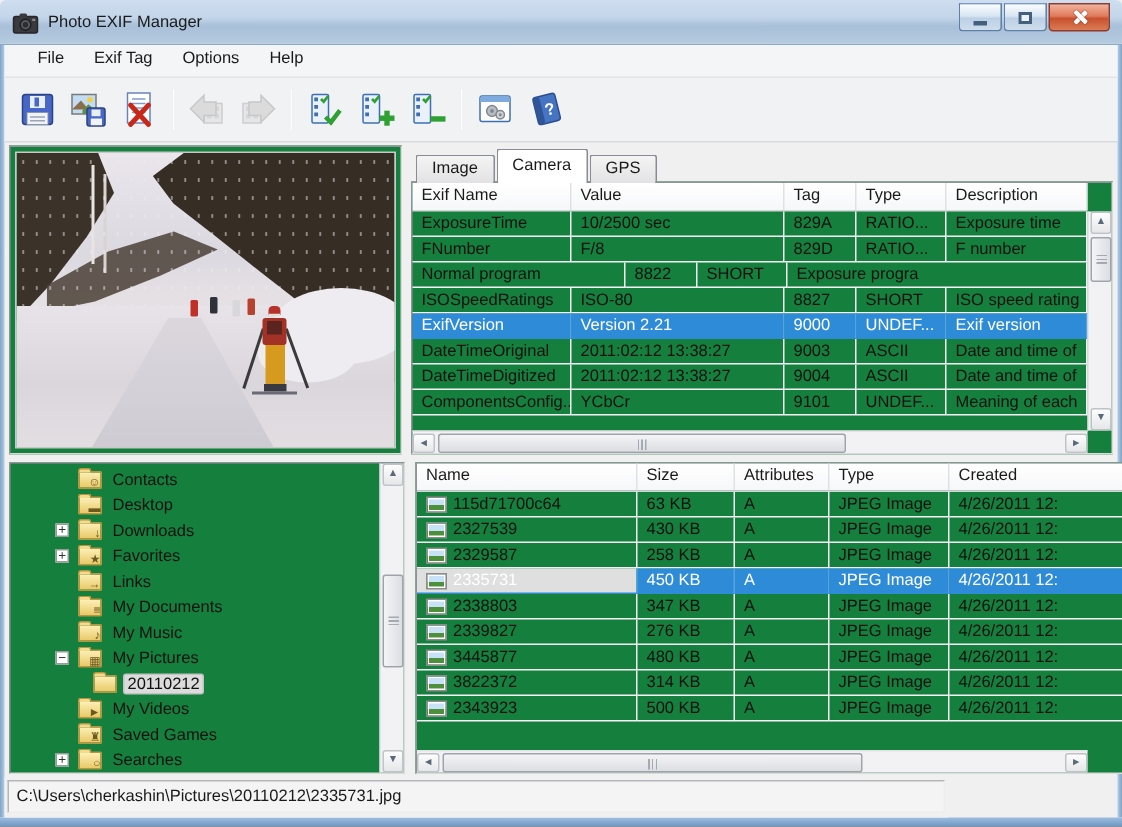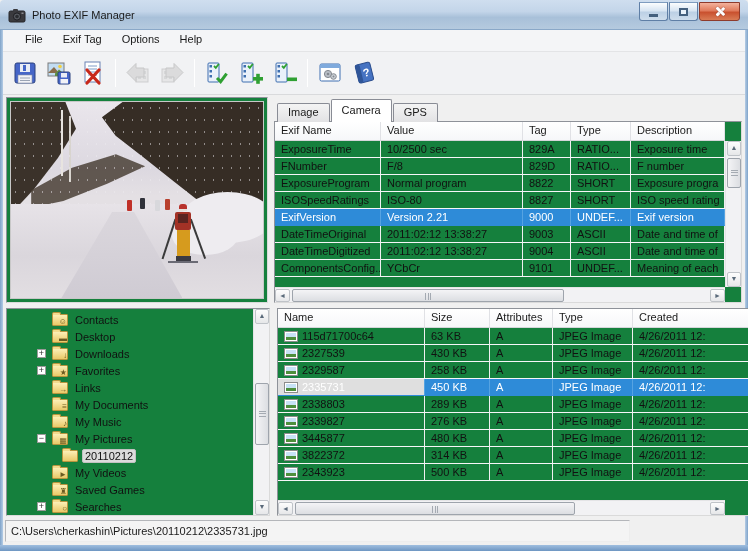--- a/index.html
+++ b/index.html
@@ -319,21 +319,20 @@
         <div class="td w5">Exposure time</div>
       </div>
       <div class="tr">
         <div class="td w1">FNumber</div>
         <div class="td w2">F/8</div>
         <div class="td w3">829D</div>
         <div class="td w4">RATIO...</div>
         <div class="td w5">F number</div>
       </div>
       <div class="tr">
-        <div class="td w1">ExposureProgram</div>
         <div class="td w2">Normal program</div>
         <div class="td w3">8822</div>
         <div class="td w4">SHORT</div>
         <div class="td w5">Exposure progra</div>
       </div>
       <div class="tr">
         <div class="td w1">ISOSpeedRatings</div>
         <div class="td w2">ISO-80</div>
         <div class="td w3">8827</div>
         <div class="td w4">SHORT</div>
@@ -521,21 +520,21 @@
         <div class="td f2">450 KB</div>
         <div class="td f3">A</div>
         <div class="td f4">JPEG Image</div>
         <div class="td f5">4/26/2011 12:</div>
       </div>
       <div class="tr fr">
         <div class="td f1 fr-name">
             <span class="pic-icon"></span>
             <span>2338803</span>
           </div>
-        <div class="td f2">289 KB</div>
+        <div class="td f2">347 KB</div>
         <div class="td f3">A</div>
         <div class="td f4">JPEG Image</div>
         <div class="td f5">4/26/2011 12:</div>
       </div>
       <div class="tr fr">
         <div class="td f1 fr-name">
             <span class="pic-icon"></span>
             <span>2339827</span>
           </div>
         <div class="td f2">276 KB</div>

